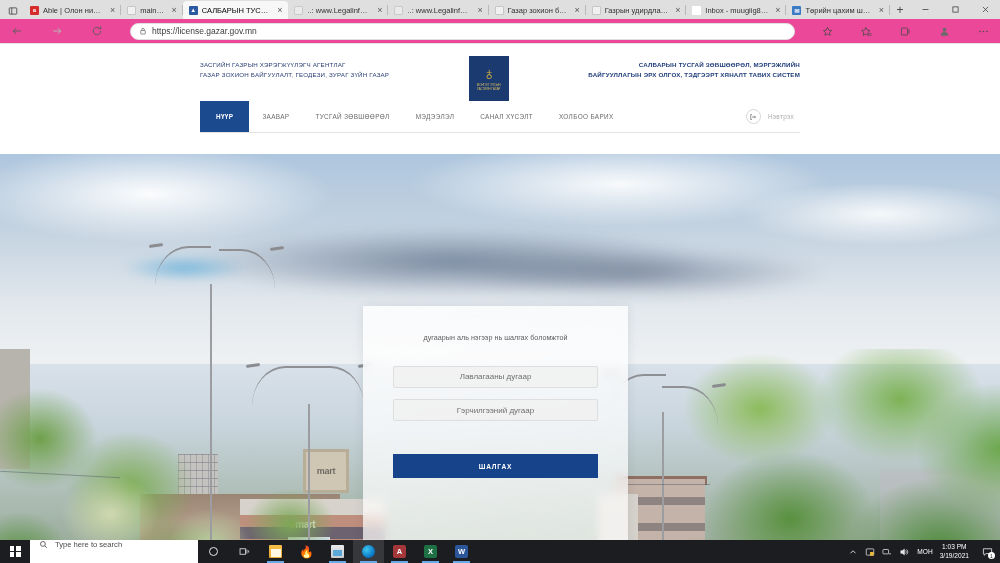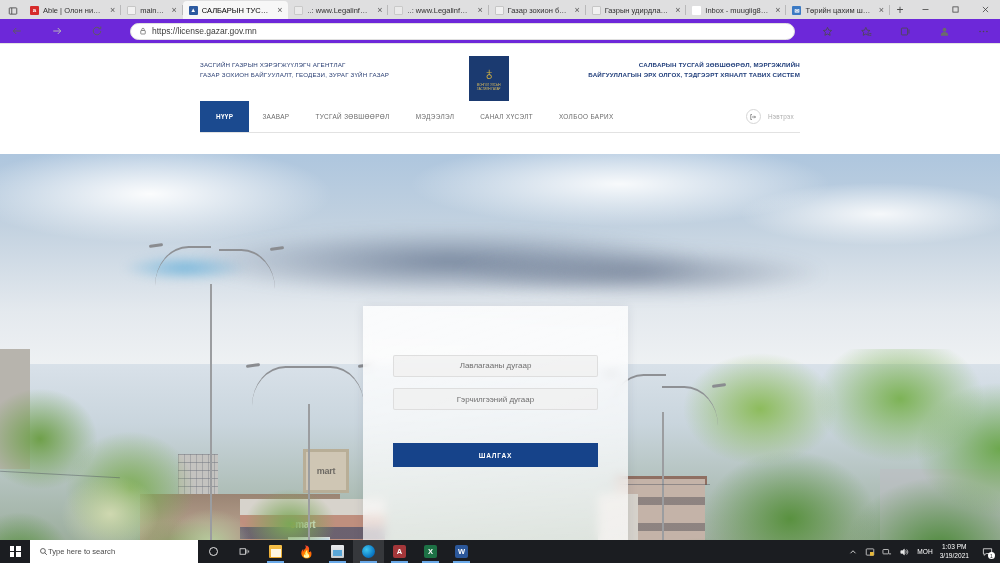--- a/index.html
+++ b/index.html
@@ -91,21 +91,21 @@
   }
   .wincontrols div {
     width: 30px; height: 18px;
     display: flex; align-items: center; justify-content: center;
     color: #3b3b3b;
   }
   .wincontrols svg { width: 9px; height: 9px; }
 
   .toolbar {
     height: 25px;
-    background: #6d28d9;
+    background: #ec4899;
     display: flex;
     align-items: center;
     padding: 0 6px;
     gap: 18px;
     border-bottom: 1px solid #e3e3e3;
   }
   .navbtn {
     width: 22px; height: 20px;
     display: flex; align-items: center; justify-content: center;
     color: #5d5d5d;
@@ -416,21 +416,21 @@
   }
   .start .winlogo {
     width: 11px; height: 11px;
     display: grid; grid-template-columns: 1fr 1fr; grid-template-rows: 1fr 1fr;
     gap: 1.3px;
   }
   .start .winlogo i { background: #fff; display: block; }
   .searchbox {
     width: 168px; height: 23px;
     background: #fff;
-    display: flex; align-items: center; 
+    display: flex; gap: 7px;
     padding-left: 9px;
     font-size: 7.6px; color: #4a4a4a;
   }
   .searchbox .sicon { color: #4a4a4a; display: flex; }
   .searchbox .sicon svg { width: 9px; height: 9px; }
   .tb-item {
     width: 31px; height: 23px;
     display: flex; align-items: center; justify-content: center;
     position: relative;
   }
@@ -711,20 +711,21 @@
                 <polyline points="10.5,5.5 13,8 10.5,10.5"></polyline>
               </svg>
           </span>
           <span class="login-label">Нэвтрэх</span>
         </div>
       </div>
     </div>
 
     <div class="card">
       <div class="sub">
+        <div>дугаарын аль нэгээр нь шалгах боломжтой</div>
       </div>
       <input class="fld" type="text" placeholder="Лавлагааны дугаар" style="">
       <input class="fld" type="text" placeholder="Гэрчилгээний дугаар" style="">
       <button class="submit">ШАЛГАХ</button>
     </div>
 
   </div>
 
   <div class="taskbar">
     <div class="start">

